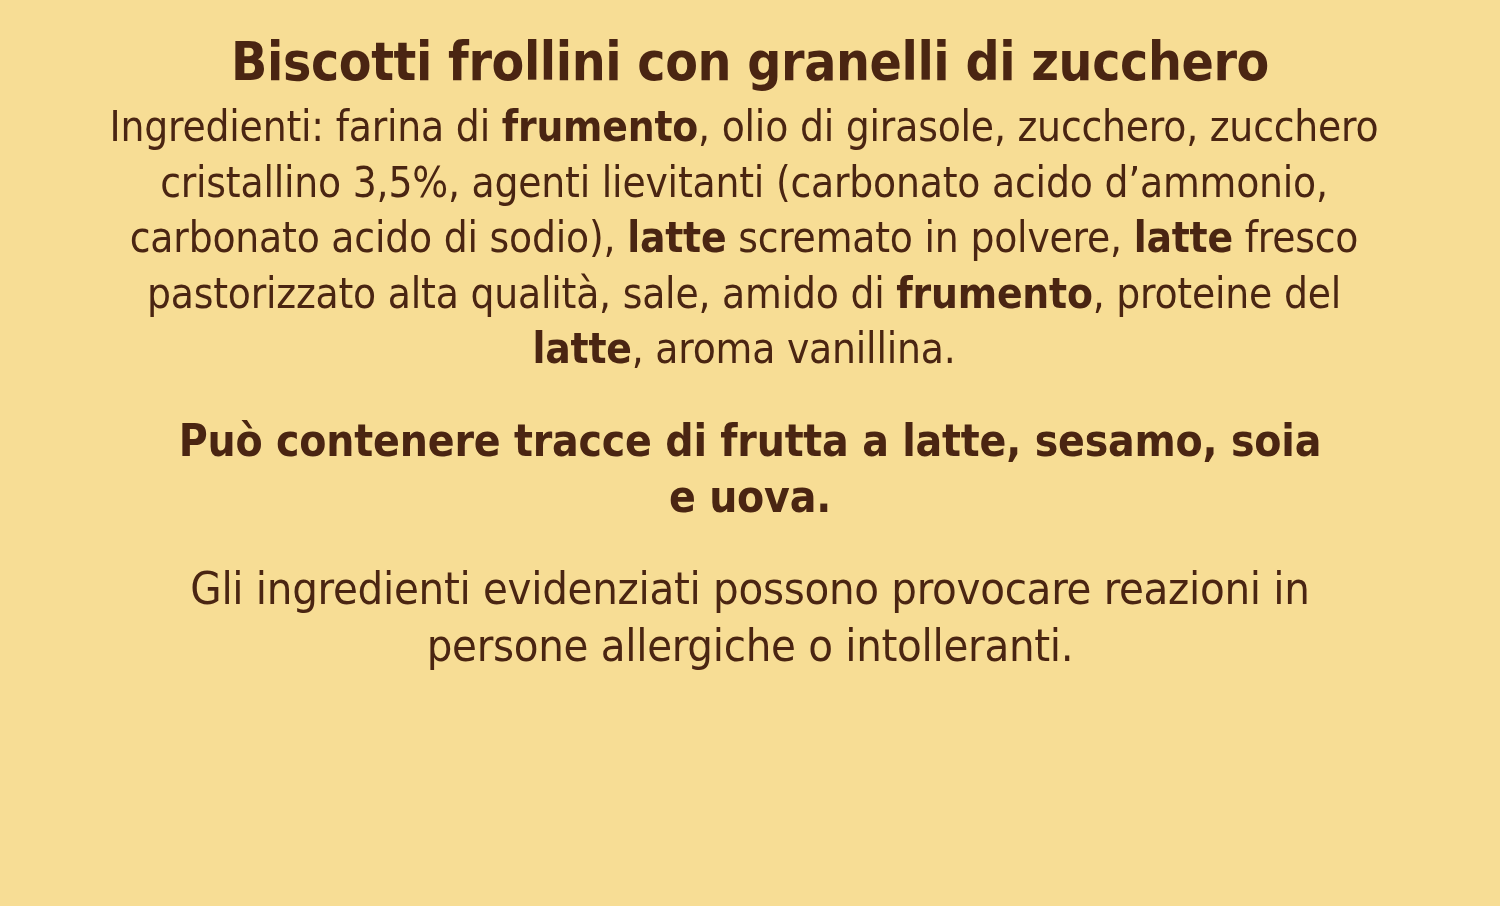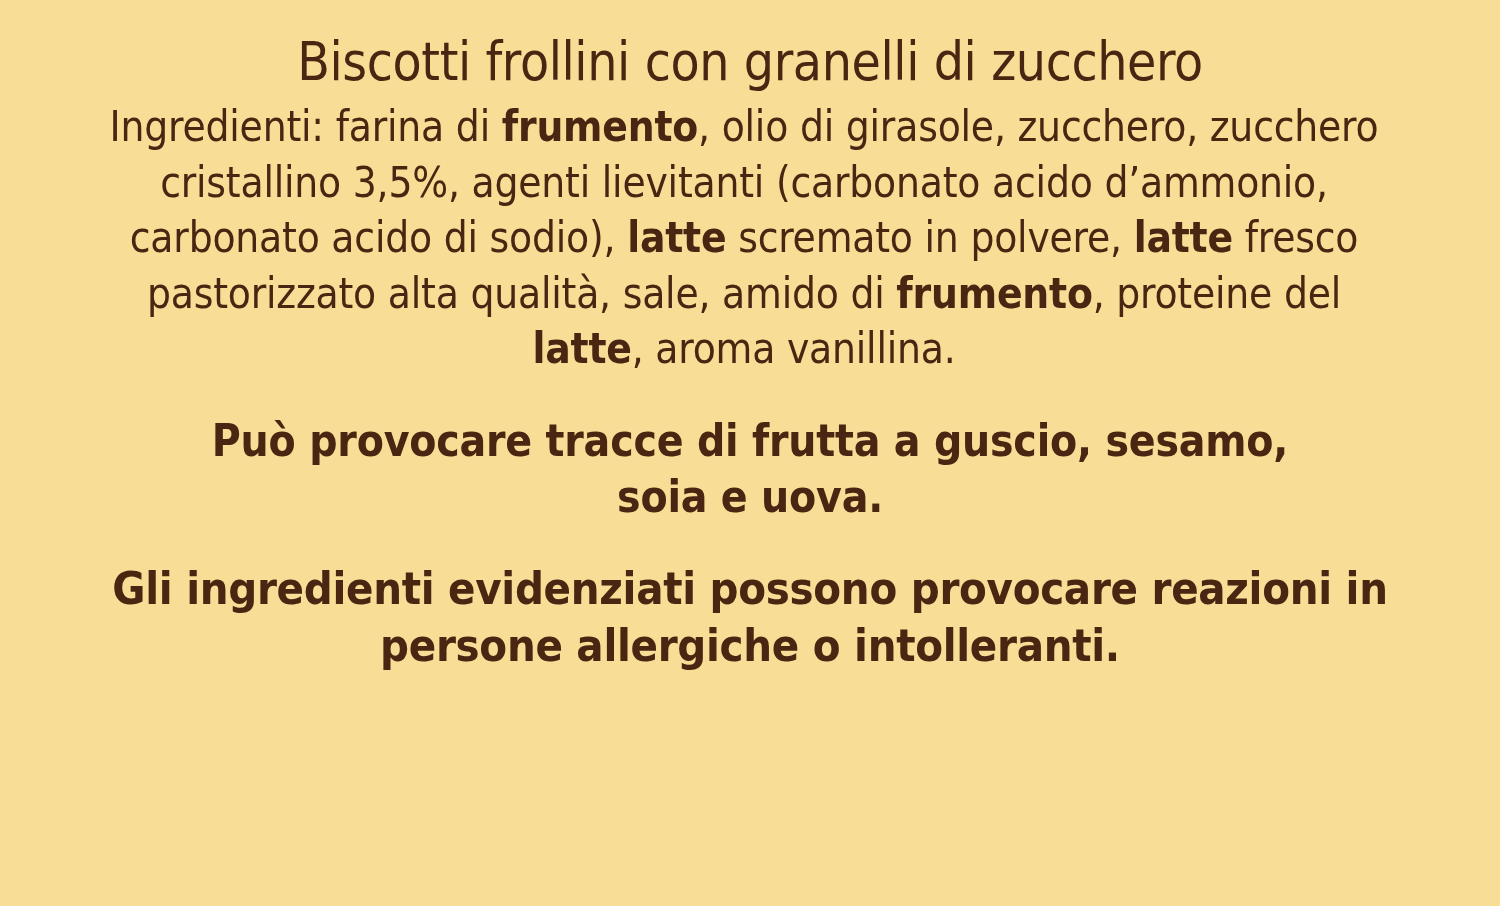--- a/index.html
+++ b/index.html
@@ -19,21 +19,21 @@
     width: 1500px;
     height: 906px;
     padding: 22px 110px 10px 110px;
     display: flex;
     flex-direction: column;
     align-items: center;
     text-align: center;
   }
   .product-title {
     font-size: 53px;
-    font-weight: 400;
+    font-weight: 700;
     line-height: 1.12;
     letter-spacing: -0.4px;
     margin: 10px 0 8px 0;
     width: 100%;
   }
   .ingredients {
     font-size: 42px;
     font-weight: 400;
     line-height: 1.32;
     letter-spacing: -0.2px;
@@ -47,21 +47,21 @@
   .traces {
     font-size: 44px;
     font-weight: 700;
     line-height: 1.28;
     letter-spacing: -0.2px;
     margin: 30px 0 0 0;
     width: 92%;
   }
   .highlight-note {
     font-size: 45px;
-    font-weight: 700;
+    font-weight: 400;
     line-height: 1.26;
     letter-spacing: -0.3px;
     margin: 36px 0 0 0;
     width: 100%;
   }
   .claim-note {
     font-size: 38px;
     font-weight: 400;
     line-height: 1.3;
     letter-spacing: -0.2px;
@@ -73,18 +73,18 @@
 <body>
 
 <div class="label">
 
   <h1 class="product-title">Biscotti frollini con granelli di zucchero</h1>
 
   <p class="ingredients">
     <span>Ingredienti: farina di </span><b class="allergen">frumento</b><span>, olio di girasole, zucchero, zucchero cristallino 3,5%, agenti lievitanti (carbonato acido d’ammonio, carbonato acido di sodio), </span><b class="allergen">latte</b><span> scremato in polvere, </span><b class="allergen">latte</b><span> fresco pastorizzato alta qualità, sale, amido di </span><b class="allergen">frumento</b><span>, proteine del </span><b class="allergen">latte</b><span>, aroma vanillina.</span>
   </p>
 
-  <p class="traces">Può provocare tracce di frutta a guscio, sesamo, soia e uova.</p>
+  <p class="traces">Può contenere tracce di frutta a latte, sesamo, soia e uova.</p>
 
   <p class="highlight-note">Gli ingredienti evidenziati possono provocare reazioni in persone allergiche o intolleranti.</p>
 
 
 </div>
 
 </body></html>

